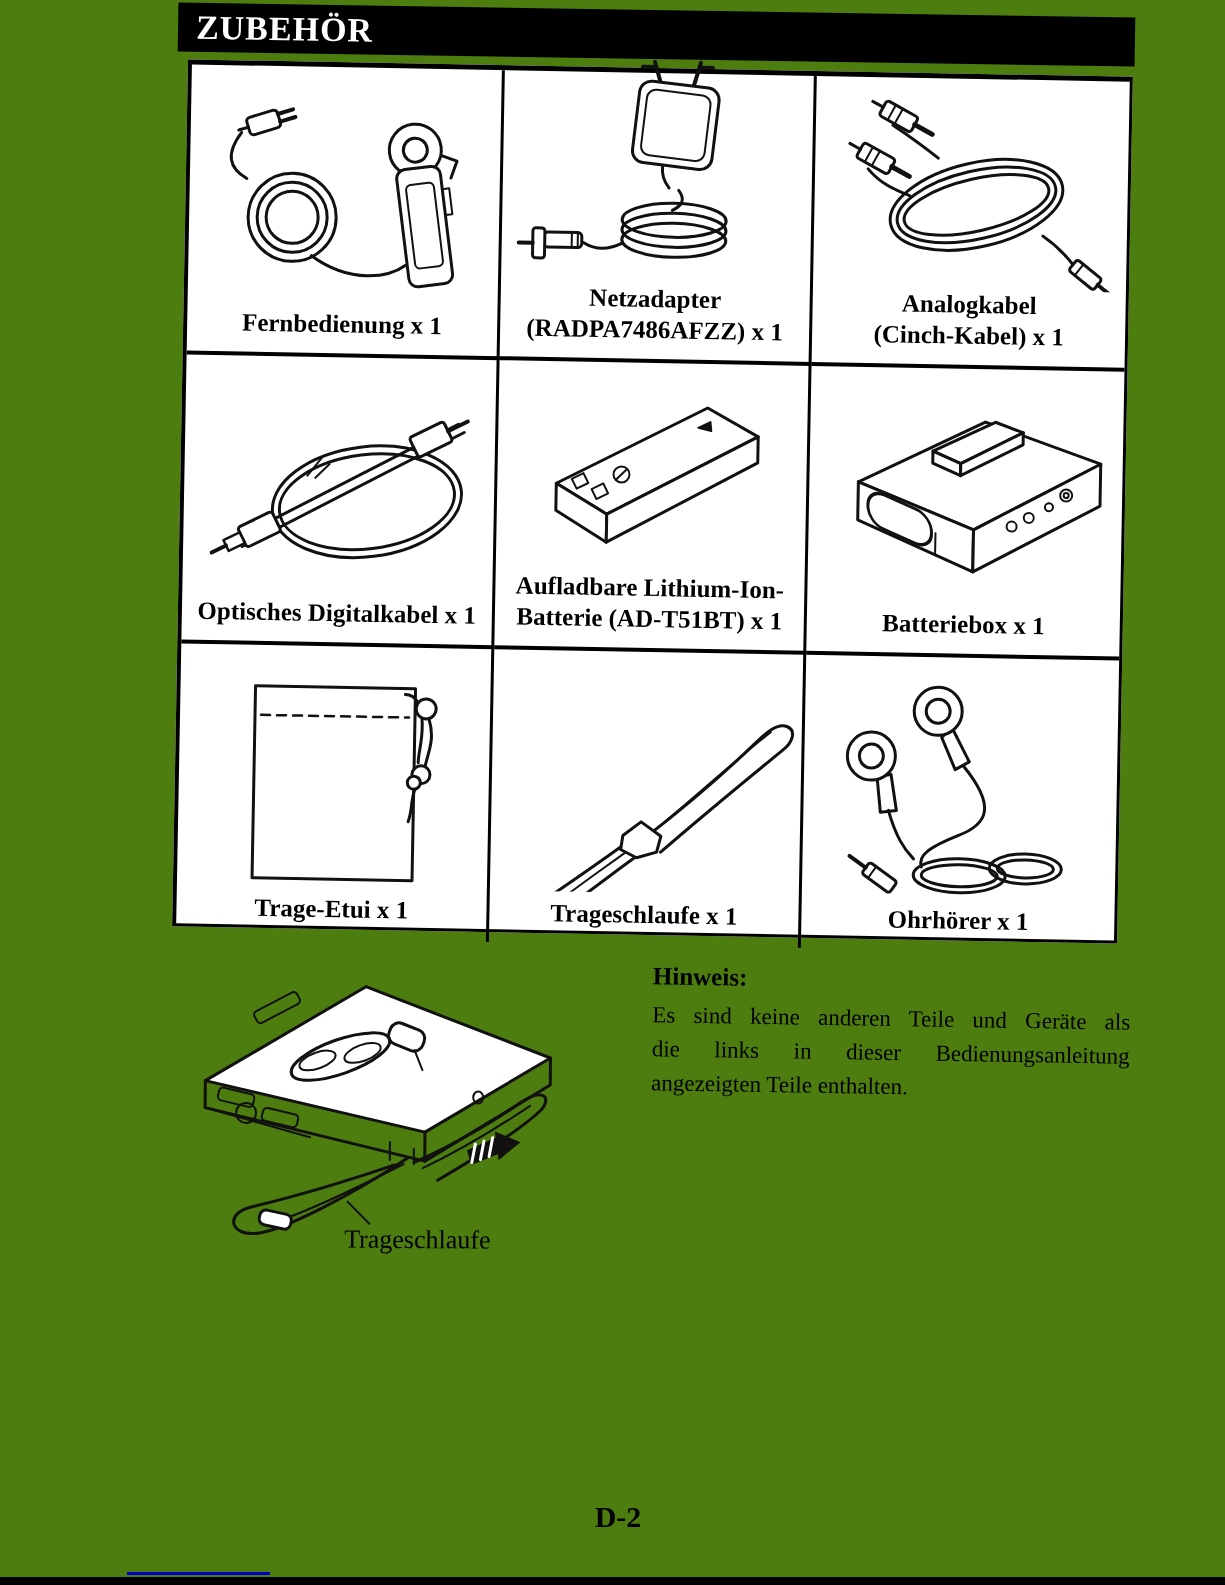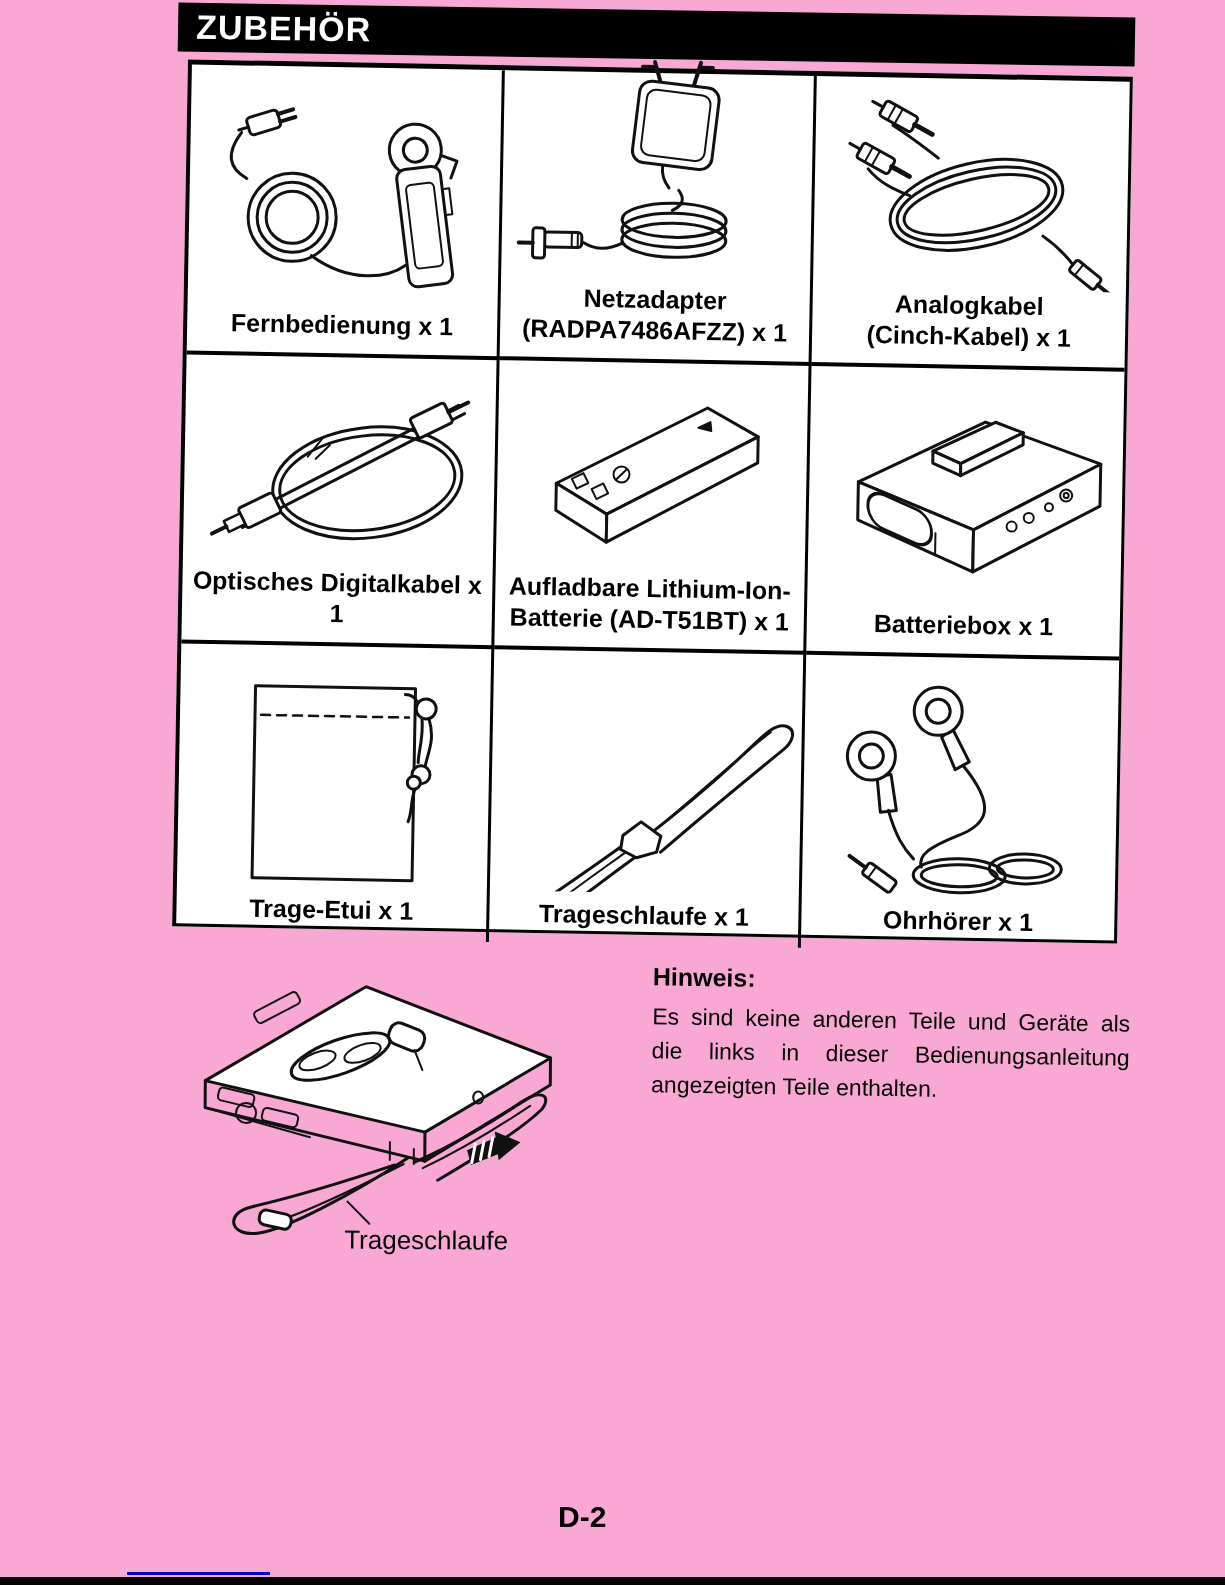--- a/index.html
+++ b/index.html
@@ -1,18 +1,18 @@
 <!DOCTYPE html>
 <html><head>
 <meta charset="utf-8">
 <style>
   html,body{margin:0;padding:0;background:#e8e8e8;}
   .page{
-    position:relative;width:1225px;height:1585px;background:#f9a8d4;
-    font-family:Liberation Sans, sans-serif;color:#000;overflow:hidden;
+    position:relative;width:1225px;height:1585px;background:#4d7c0f;
+    font-family:Liberation Serif, serif;color:#000;overflow:hidden;
   }
   
   .header-bar{
     position:absolute;left:178px;top:10px;width:957px;height:49px;
     background:#000;transform:rotate(0.9deg);
     display:flex;align-items:center;
   }
   .header-title{
     color:#fff;font-weight:bold;font-size:34px;letter-spacing:1px;
     padding-left:18px;line-height:49px;
@@ -40,21 +40,21 @@
   .figure-caption{
     position:absolute;left:155px;top:263px;font-size:26px;white-space:nowrap;
   }
   
   .note{position:absolute;left:652px;top:966px;width:478px;transform:rotate(0.9deg);}
   .note-title{font-weight:bold;font-size:25px;margin-bottom:8px;}
   .note-line{font-size:23px;line-height:34px;}
   .note-line.just{text-align:justify;text-align-last:justify;}
   
   .page-number{
-    position:absolute;left:558px;top:1500px;width:120px;text-align:left;
+    position:absolute;left:558px;top:1500px;width:120px;text-align:center;
     font-weight:bold;font-size:30px;
   }
   .blue-underline{position:absolute;left:127px;top:1572px;width:143px;height:3px;background:#0000cc;}
   .scan-edge{position:absolute;left:0;top:1577px;width:1225px;height:8px;background:#000;}
   svg{display:block;}
 </style>
 </head>
 <body>
 
 <div class="page">

